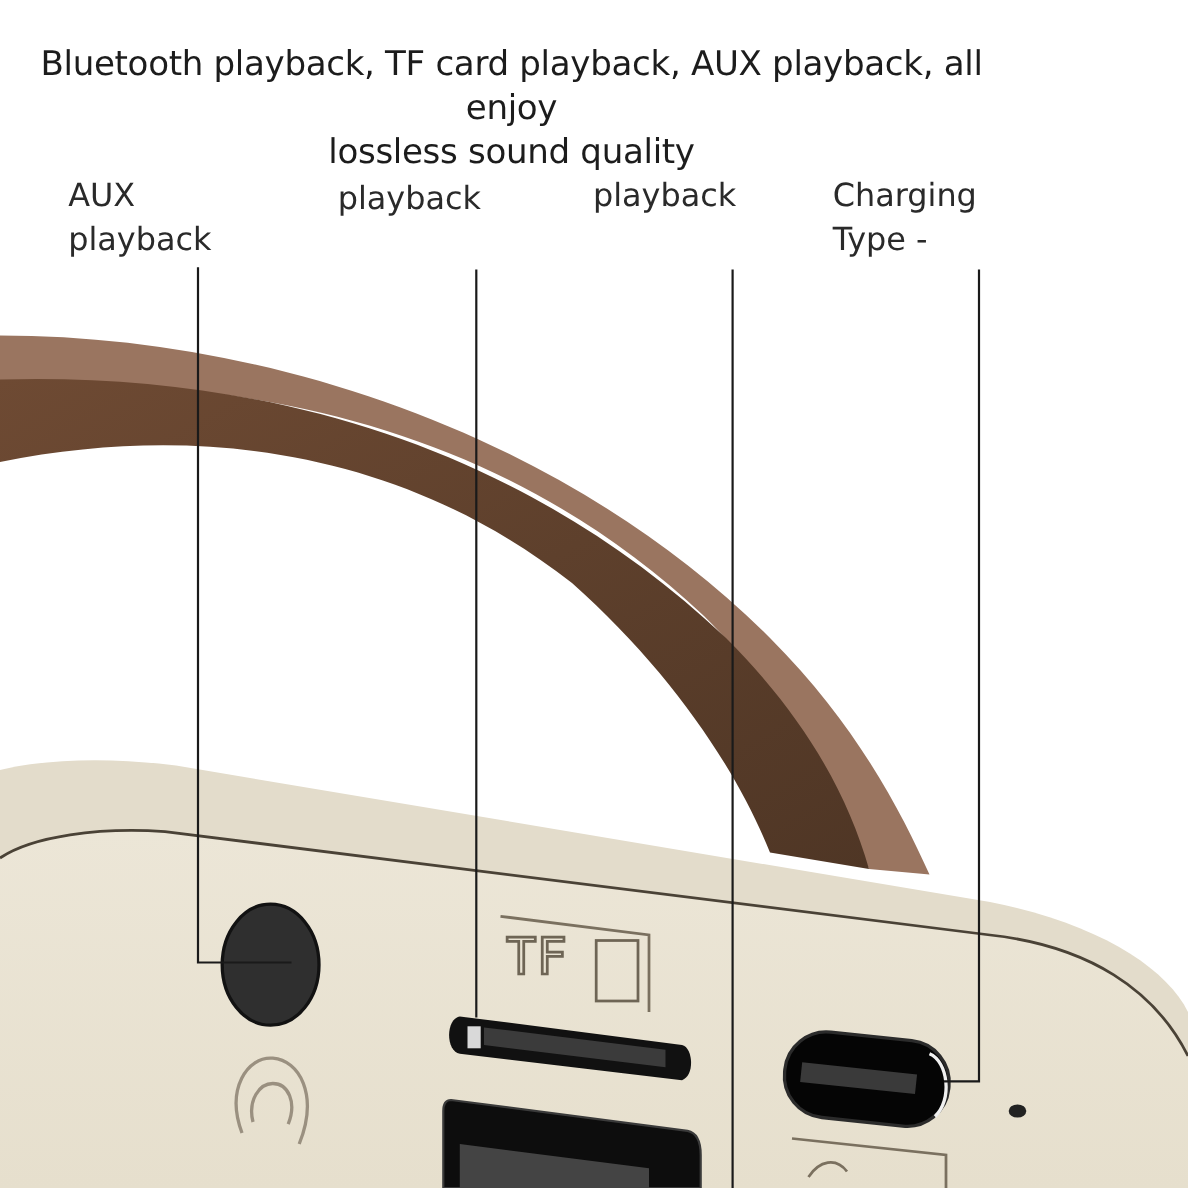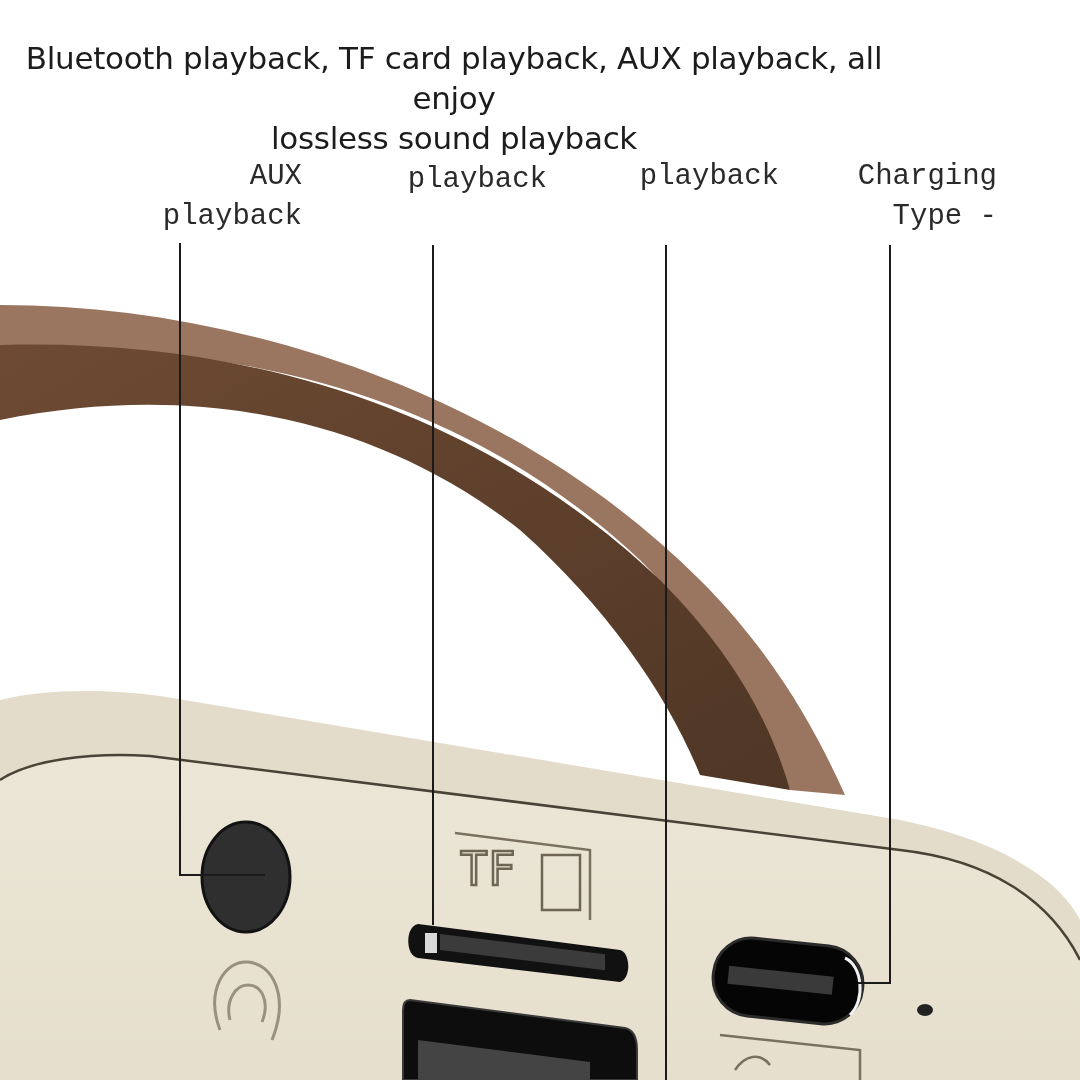--- a/index.html
+++ b/index.html
@@ -1,26 +1,26 @@
 <!DOCTYPE html>
 <html><head>
   <meta charset="utf-8">
   <style>
     html, body { margin: 0; padding: 0; background: #ffffff; }
     body { width: 1080px; height: 1080px; overflow: hidden; position: relative; font-family: "DejaVu Sans", sans-serif; color: #1a1a1a; }
-    .headline { position: absolute; left: 0; top: 38px; width: 908px; text-align: center; font-size: 31px; line-height: 40px; letter-spacing: -0.3px; color: #1c1c1c; }
-    .label { position: absolute; text-align: right; font-size: 29px; line-height: 40px; color: #2a2a2a; width: 240px; font-family: Liberation Mono, monospace; }
+    .headline { position: absolute; left: 11px; top: 38px; width: 908px; text-align: center; font-size: 31px; line-height: 40px; letter-spacing: -0.3px; color: #1c1c1c; }
+    .label { position: absolute; text-align: left; font-size: 29px; line-height: 40px; color: #2a2a2a; width: 240px; }
     svg.scene { position: absolute; left: 0; top: 0; }
   </style>
 </head>
 <body>
 
 <div class="headline">
   <div>Bluetooth playback, TF card playback, AUX playback, all enjoy</div>
-  <div>lossless sound playback</div>
+  <div>lossless sound quality</div>
 </div>
 
 <svg class="scene" width="1080" height="1080" viewBox="0 0 1080 1080">
   <defs>
     <linearGradient id="strapGrad" x1="0" y1="0" x2="1" y2="1">
       <stop offset="0" stop-color="#6e4a33"></stop>
       <stop offset="0.5" stop-color="#5e402c"></stop>
       <stop offset="1" stop-color="#4f3625"></stop>
     </linearGradient>
     <linearGradient id="bodyGrad" x1="0" y1="0" x2="0" y2="1">

